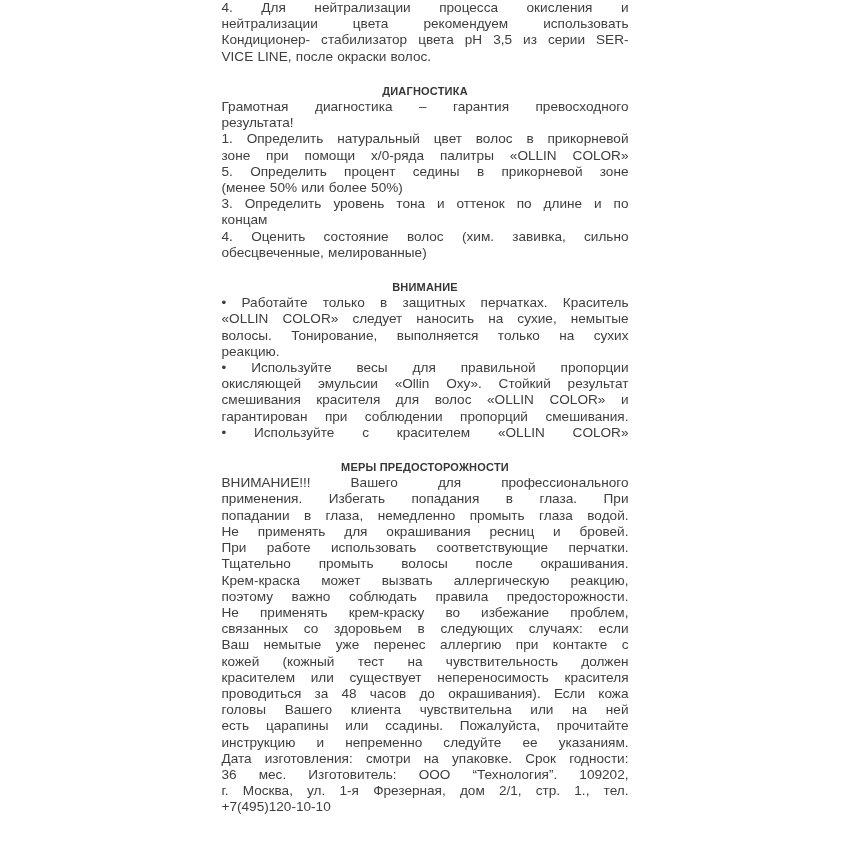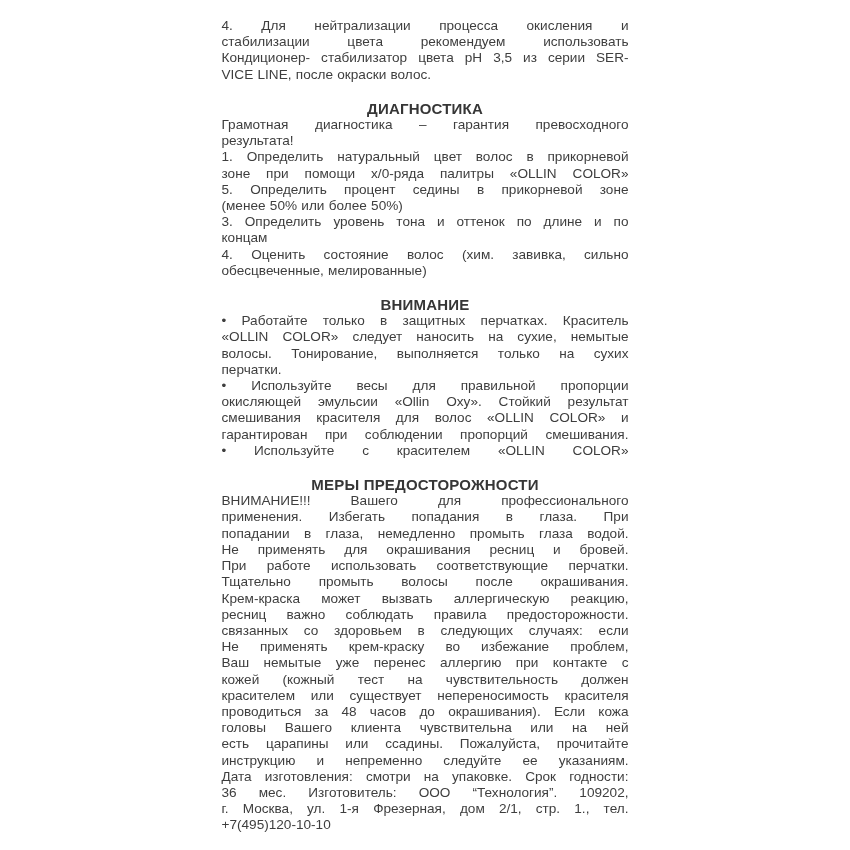--- a/index.html
+++ b/index.html
@@ -9,30 +9,29 @@
   }
   body {
     width: 850px;
     height: 850px;
     overflow: hidden;
     font-family: "Liberation Sans", "DejaVu Sans", sans-serif;
     color: #3e3e3e;
   }
   .doc {
     width: 407px;
-    margin: 8px auto;
-    padding-top: 10px;
+    margin: 0 auto;
     font-size: 13.6px;
     line-height: 16.2px;
     -webkit-font-smoothing: antialiased;
   }
   .paragraph { margin: 0; }
   .heading {
     font-weight: 700;
-    font-size: 15px;
+    font-size: 11px;
     line-height: 16.2px;
     text-align: center;
     margin-top: 18px;
     color: #363636;
     letter-spacing: 0.2px;
   }
   .line {
     text-align: justify;
     text-align-last: justify;
     white-space: normal;
@@ -42,21 +41,21 @@
     text-align: left;
     text-align-last: left;
   }
 </style>
 </head>
 <body>
 
 <div class="doc">
     <div class="paragraph">
       <div class="line">4. Для нейтрализации процесса окисления и</div>
-      <div class="line">стабилизации цвета рекомендуем использовать</div>
+      <div class="line">нейтрализации цвета рекомендуем использовать</div>
       <div class="line">Кондиционер- стабилизатор цвета pH 3,5 из серии SER-</div>
       <div class="line short">VICE LINE, после окраски волос.</div>
     </div>
     <div class="heading">ДИАГНОСТИКА</div>
     <div class="paragraph">
       <div class="line">Грамотная диагностика – гарантия превосходного</div>
       <div class="line short">результата!</div>
       <div class="line">1. Определить натуральный цвет волос в прикорневой</div>
       <div class="line">зоне при помощи х/0-ряда палитры «OLLIN COLOR»</div>
       <div class="line">5. Определить процент седины в прикорневой зоне</div>
@@ -64,39 +63,39 @@
       <div class="line">3. Определить уровень тона и оттенок по длине и по</div>
       <div class="line short">концам</div>
       <div class="line">4. Оценить состояние волос (хим. завивка, сильно</div>
       <div class="line short">обесцвеченные, мелированные)</div>
     </div>
     <div class="heading">ВНИМАНИЕ</div>
     <div class="paragraph">
       <div class="line">• Работайте только в защитных перчатках. Краситель</div>
       <div class="line">«OLLIN COLOR» следует наносить на сухие, немытые</div>
       <div class="line">волосы. Тонирование, выполняется только на сухих</div>
-      <div class="line short">перчатки.</div>
+      <div class="line short">реакцию.</div>
       <div class="line">• Используйте весы для правильной пропорции</div>
       <div class="line">окисляющей эмульсии «Ollin Oxy».  Стойкий результат</div>
       <div class="line">смешивания красителя для волос «OLLIN COLOR» и</div>
       <div class="line">гарантирован при соблюдении пропорций смешивания.</div>
       <div class="line">• Используйте с красителем «OLLIN COLOR»</div>
     </div>
     <div class="heading">МЕРЫ ПРЕДОСТОРОЖНОСТИ</div>
     <div class="paragraph">
       <div class="line">ВНИМАНИЕ!!! Вашего для профессионального</div>
       <div class="line">применения. Избегать попадания в глаза. При</div>
       <div class="line">попадании в глаза, немедленно промыть глаза водой.</div>
       <div class="line">Не применять для окрашивания ресниц и бровей.</div>
       <div class="line">При работе использовать соответствующие перчатки.</div>
       <div class="line">Тщательно промыть волосы после окрашивания.</div>
       <div class="line">Крем-краска может вызвать аллергическую реакцию,</div>
-      <div class="line">ресниц важно соблюдать правила предосторожности.</div>
+      <div class="line">поэтому важно соблюдать правила предосторожности.</div>
+      <div class="line">Не применять крем-краску во избежание проблем,</div>
       <div class="line">связанных со здоровьем в следующих случаях: если</div>
-      <div class="line">Не применять крем-краску во избежание проблем,</div>
       <div class="line">Ваш немытые уже перенес аллергию при контакте с</div>
       <div class="line">кожей (кожный тест на чувствительность должен</div>
       <div class="line">красителем или существует непереносимость красителя</div>
       <div class="line">проводиться за 48 часов до окрашивания). Если кожа</div>
       <div class="line">головы Вашего клиента чувствительна или на ней</div>
       <div class="line">есть царапины или ссадины. Пожалуйста, прочитайте</div>
       <div class="line">инструкцию и непременно следуйте ее указаниям.</div>
       <div class="line">Дата изготовления: смотри на упаковке. Срок годности:</div>
       <div class="line">36 мес. Изготовитель: ООО “Технология”. 109202,</div>
       <div class="line">г. Москва, ул. 1-я Фрезерная, дом 2/1, стр. 1., тел.</div>

